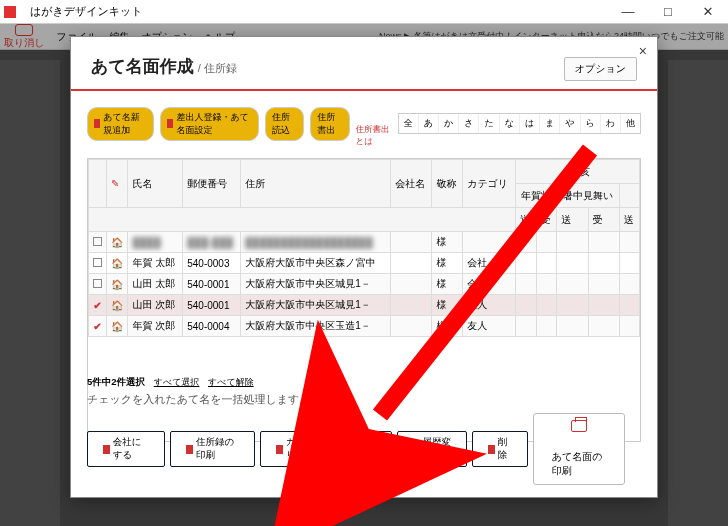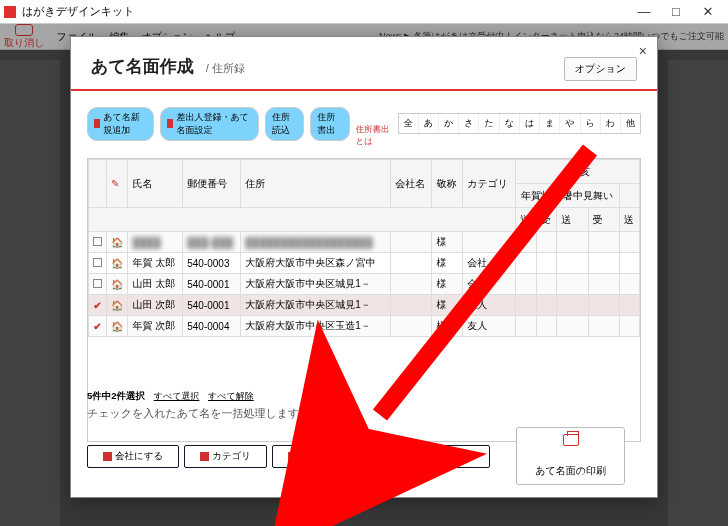--- a/index.html
+++ b/index.html
@@ -1,39 +1,39 @@
 <!DOCTYPE html>
 <html><head>
 <meta charset="utf-8">
 <style>
 * { box-sizing: border-box; margin: 0; padding: 0; font-family: "Meiryo", "Yu Gothic", sans-serif; }
 body { width: 728px; height: 526px; background: #555; position: relative; overflow: hidden; }
 
-.titlebar { height: 24px; background: #fff; display: flex; align-items: center; padding: 0 4px; font-size: 11px; border-bottom: 1px solid #ccc; }
+.titlebar { height: 24px; background: #fff; display: flex; align-items: center; padding: 0 4px; font-size: 11px; border-bottom: 1px solid #ccc; gap: 8px; }
 .titlebar .tb-icon { width: 12px; height: 12px; background: #e03030; margin-right: 6px; }
 .titlebar .spacer { flex: 1; }
 .titlebar .win-btn { width: 32px; text-align: center; font-size: 13px; color: #333; cursor: pointer; line-height: 16px; }
 
 .menubar { height: 26px; background: #ddd; display: flex; align-items: center; font-size: 10px; padding: 0 4px; gap: 12px; border-bottom: 1px solid #bbb; filter: brightness(0.75); }
 .menubar .undo { display: flex; flex-direction: column; align-items: center; color: #d03030; }
 .menubar .undo-ico { width: 18px; height: 12px; border: 1.5px solid #d03030; border-radius: 3px; position: relative; }
 .menubar .menu-item { cursor: pointer; }
 .menubar .news { margin-left: auto; font-size: 9px; color: #333; }
 
 .modal-mask { position: absolute; inset: 0; background: rgba(0,0,0,0.35); top: 50px; }
 .modal { position: absolute; top: 36px; left: 70px; width: 588px; height: 462px; background: #fff; border: 1px solid #888; box-shadow: 0 4px 18px rgba(0,0,0,0.35); }
 .modal .close-x { position: absolute; top: 6px; right: 10px; font-size: 14px; cursor: pointer; color: #444; }
 
 .modal-head { padding: 18px 20px 8px; border-bottom: 2px solid #e03030; display: flex; align-items: baseline; }
 .modal-head h1 { font-size: 17px; font-weight: 600; color: #222; }
-.modal-head .sub { font-size: 11px; color: #666; margin-left: 12px; }
+.modal-head .sub { font-size: 11px; color: #666; margin-left: 4px; }
 .modal-head .opt-btn { margin-left: auto; font-size: 10px; padding: 4px 10px; border: 1px solid #bbb; background: #fafafa; cursor: pointer; border-radius: 2px; }
 
 .toolbar { padding: 8px 16px 6px; display: flex; align-items: center; gap: 6px; font-size: 9px; }
-.tbtn { display: flex; align-items: center; gap: 3px; padding: 3px 6px; border: 1px solid #ccc; background: #7dd3fc; cursor: pointer; border-radius: 10px; }
+.tbtn { display: flex; align-items: center; gap: 3px; padding: 3px 6px; border: 1px solid #ccc; background: #eab308; cursor: pointer; border-radius: 10px; }
 .tbtn .ic { width: 9px; height: 9px; background: #d03030; }
 .index-tabs { margin-left: auto; display: flex; border: 1px solid #ccc; }
 .index-tabs span { padding: 3px 5px; font-size: 9px; border-right: 1px solid #eee; cursor: pointer; }
 .index-tabs span:last-child { border-right: none; }
 
 .table-wrap { margin: 4px 16px; border: 1px solid #ccc; height: 284px; overflow: hidden; position: relative; }
 table { width: 100%; border-collapse: collapse; font-size: 10px; }
 th, td { border: 1px solid #ddd; padding: 3px 4px; text-align: left; background: #fff; white-space: nowrap; overflow: hidden; }
 th { background: #f5f5f5; font-weight: 400; height: 24px; }
 th.group { text-align: center; }
@@ -248,20 +248,24 @@
       <span class="lnk">すべて解除</span>
     </div>
     <div class="hint">チェックを入れたあて名を一括処理します。</div>
     <div class="footer-actions">
       <div class="abtn">
           <span class="ic"></span>
           <span>会社にする</span>
         </div>
       <div class="abtn">
           <span class="ic"></span>
+          <span>住所録の印刷</span>
+        </div>
+      <div class="abtn">
+          <span class="ic"></span>
           <span>カテゴリ</span>
         </div>
       <div class="abtn">
           <span class="ic"></span>
           <span>敬称</span>
         </div>
       <div class="abtn">
           <span class="ic"></span>
           <span>履歴変更</span>
         </div>

